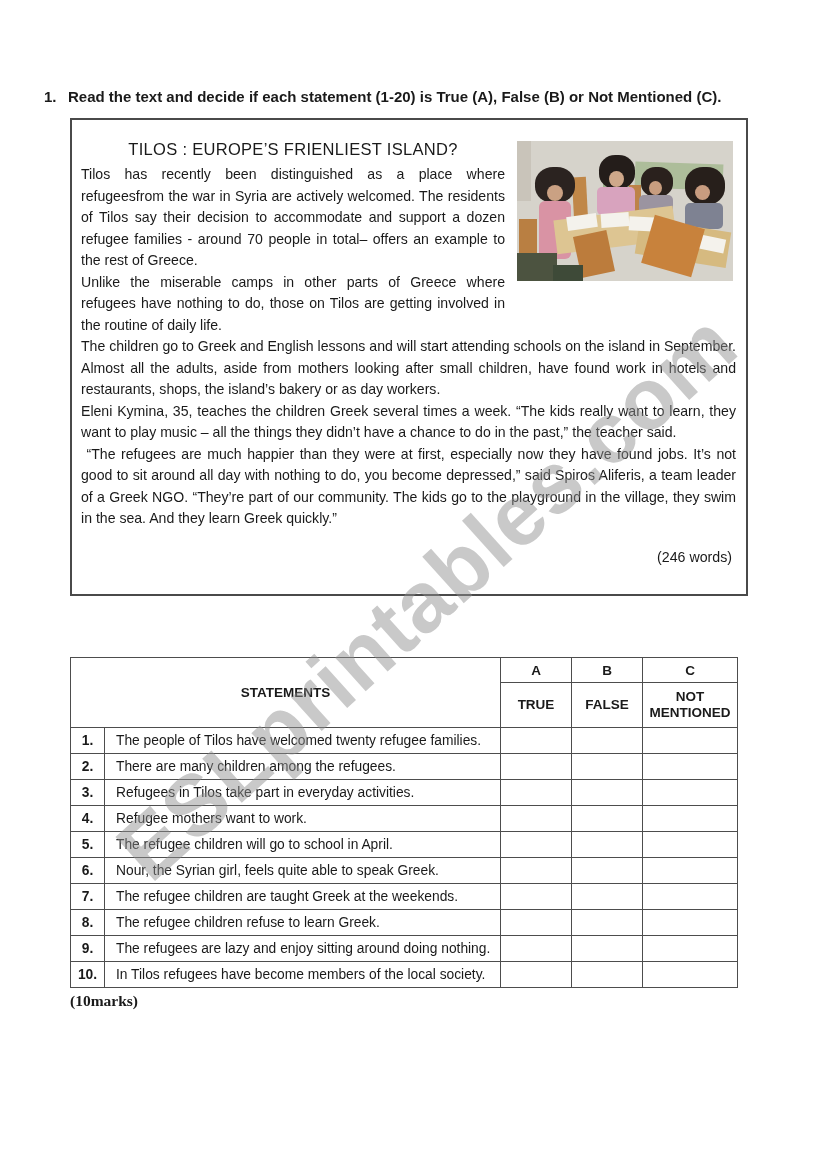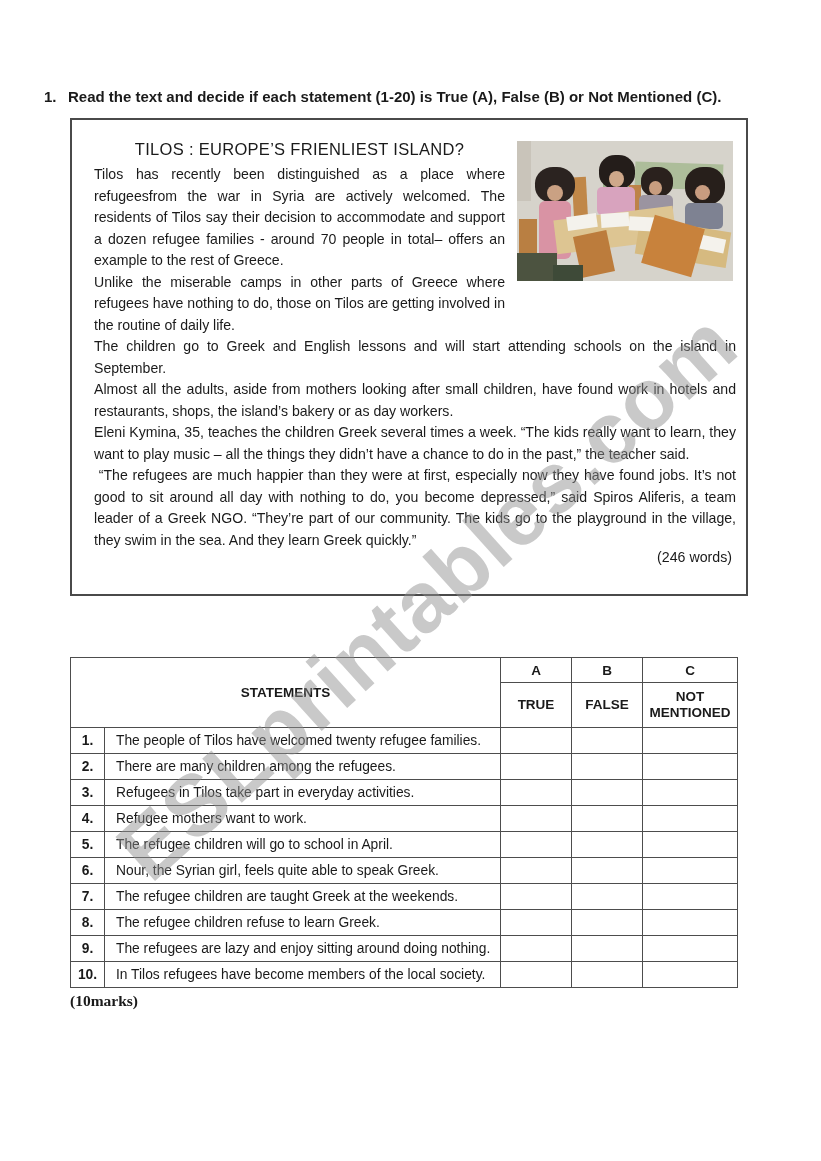--- a/index.html
+++ b/index.html
@@ -9,21 +9,21 @@
   }
   
   .instruction{
     position:absolute;left:44px;top:87px;width:716px;
     font-weight:bold;font-size:15px;line-height:19px;display:flex;
   }
   .instruction .num{width:24px;flex:0 0 auto;}
   
   .reading-box{
     position:absolute;left:70px;top:118px;width:678px;height:478px;
-    border:2px solid #4a4a4a;box-sizing:border-box;padding:6px 10px 6px 22px;
+    border:2px solid #4a4a4a;box-sizing:border-box;padding:6px 10px 6px 9px;
     overflow:hidden;
   }
   .photo{
     float:right;width:216px;height:140px;margin:15px 3px 26px 12px;
     position:relative;background:#d6d3cb;overflow:hidden;
   }
   .photo div{position:absolute;}
   .box-title{
     text-align:center;font-size:16.5px;margin:14px 0 5px 0;letter-spacing:.3px;
   }

